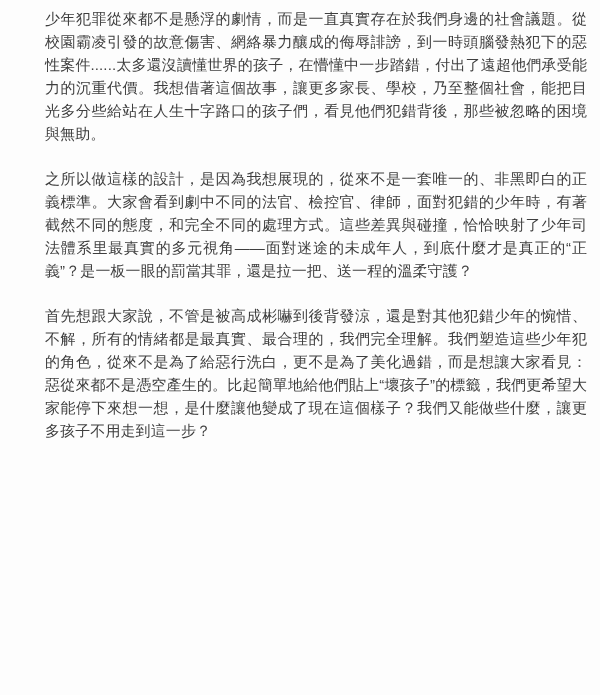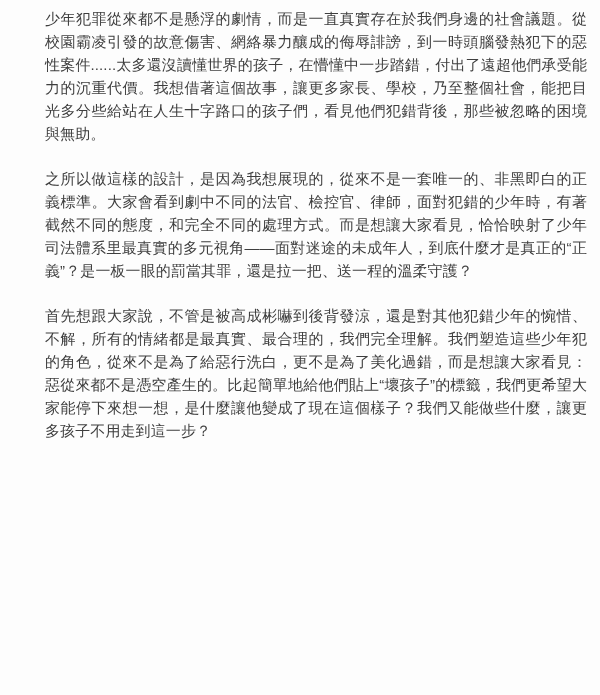--- a/index.html
+++ b/index.html
@@ -30,15 +30,15 @@
   }
   .article p:last-child {
     margin-bottom: 4px;
   }
 </style>
 </head>
 <body>
 
 <main class="article">
   <p>少年犯罪從來都不是懸浮的劇情，而是一直真實存在於我們身邊的社會議題。從校園霸凌引發的故意傷害、網絡暴力釀成的侮辱誹謗，到一時頭腦發熱犯下的惡性案件......太多還沒讀懂世界的孩子，在懵懂中一步踏錯，付出了遠超他們承受能力的沉重代價。我想借著這個故事，讓更多家長、學校，乃至整個社會，能把目光多分些給站在人生十字路口的孩子們，看見他們犯錯背後，那些被忽略的困境與無助。</p>
-  <p>之所以做這樣的設計，是因為我想展現的，從來不是一套唯一的、非黑即白的正義標準。大家會看到劇中不同的法官、檢控官、律師，面對犯錯的少年時，有著截然不同的態度，和完全不同的處理方式。而是想讓大家看見，恰恰映射了少年司法體系里最真實的多元視角——面對迷途的未成年人，到底什麼才是真正的“正義”？是一板一眼的罰當其罪，還是拉一把、送一程的溫柔守護？</p>
+  <p>之所以做這樣的設計，是因為我想展現的，從來不是一套唯一的、非黑即白的正義標準。大家會看到劇中不同的法官、檢控官、律師，面對犯錯的少年時，有著截然不同的態度，和完全不同的處理方式。這些差異與碰撞，恰恰映射了少年司法體系里最真實的多元視角——面對迷途的未成年人，到底什麼才是真正的“正義”？是一板一眼的罰當其罪，還是拉一把、送一程的溫柔守護？</p>
   <p>首先想跟大家說，不管是被高成彬嚇到後背發涼，還是對其他犯錯少年的惋惜、不解，所有的情緒都是最真實、最合理的，我們完全理解。我們塑造這些少年犯的角色，從來不是為了給惡行洗白，更不是為了美化過錯，而是想讓大家看見：惡從來都不是憑空產生的。比起簡單地給他們貼上“壞孩子”的標籤，我們更希望大家能停下來想一想，是什麼讓他變成了現在這個樣子？我們又能做些什麼，讓更多孩子不用走到這一步？</p>
 </main>
 
 </body></html>

